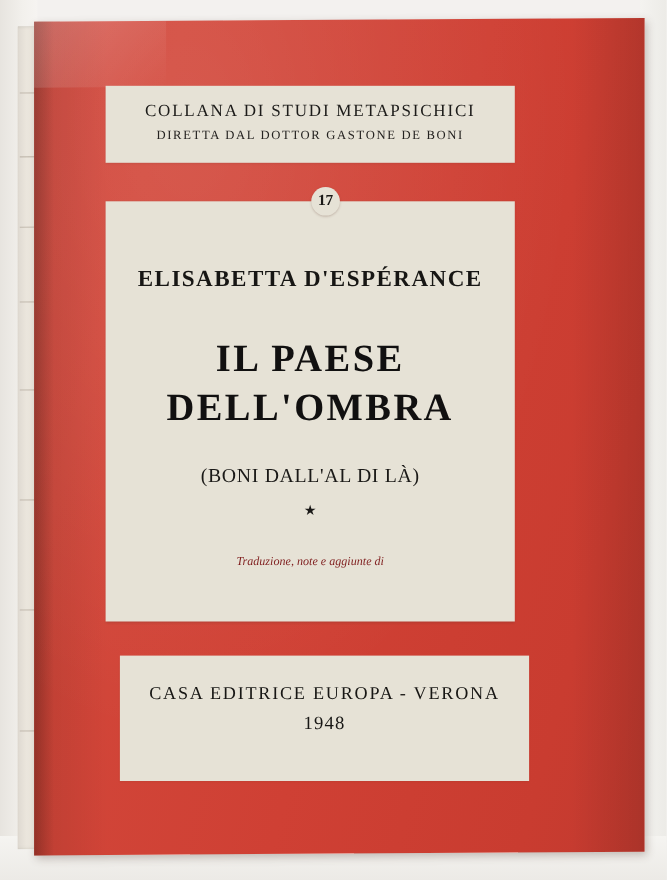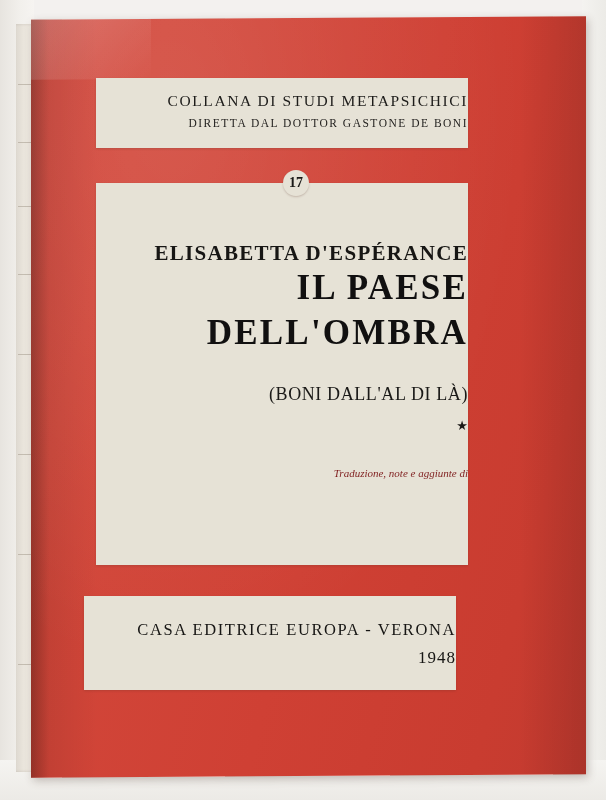--- a/index.html
+++ b/index.html
@@ -92,21 +92,21 @@
     left: 0; top: 0;
     width: 120px; height: 60px;
     background: linear-gradient(135deg, rgba(255,255,255,0.22), rgba(255,255,255,0));
   }
 
   
   .panel {
     position: absolute;
     background: #e6e2d6;
     color: #1b1a18;
-    text-align: right;
+    text-align: center;
     box-shadow: 0 1px 2px rgba(90,50,40,0.22);
   }
   .panel.series {
     left: 96px;
     top: 78px;
     width: 372px;
     height: 70px;
     padding-top: 14px;
     box-sizing: border-box;
   }
@@ -154,20 +154,21 @@
   }
   .author {
     margin-top: 58px;
     font-family: "Liberation Serif", serif;
     font-size: 21px;
     letter-spacing: 1.3px;
     color: #171614;
     font-weight: bold;
   }
   .title {
+    margin-top: 38px;
     font-family: "Liberation Serif", serif;
     font-weight: bold;
     font-size: 35px;
     letter-spacing: 2.2px;
     line-height: 1.28;
     color: #111010;
   }
   .subtitle {
     margin-top: 28px;
     font-family: "Liberation Serif", serif;
@@ -184,24 +185,24 @@
   .credit {
     margin-top: 32px;
     font-family: "Liberation Serif", serif;
     font-style: italic;
     font-size: 11px;
     line-height: 1.65;
     color: #7f1d1d;
   }
 
   .panel.publisher {
-    left: 84px;
+    left: 109px;
     top: 596px;
     width: 372px;
-    height: 94px;
+    height: 114px;
     padding-top: 24px;
     box-sizing: border-box;
   }
   .pub-line1 {
     font-family: "Liberation Serif", serif;
     font-size: 16.5px;
     letter-spacing: 1.6px;
     color: #171614;
   }
   .pub-line2 {

